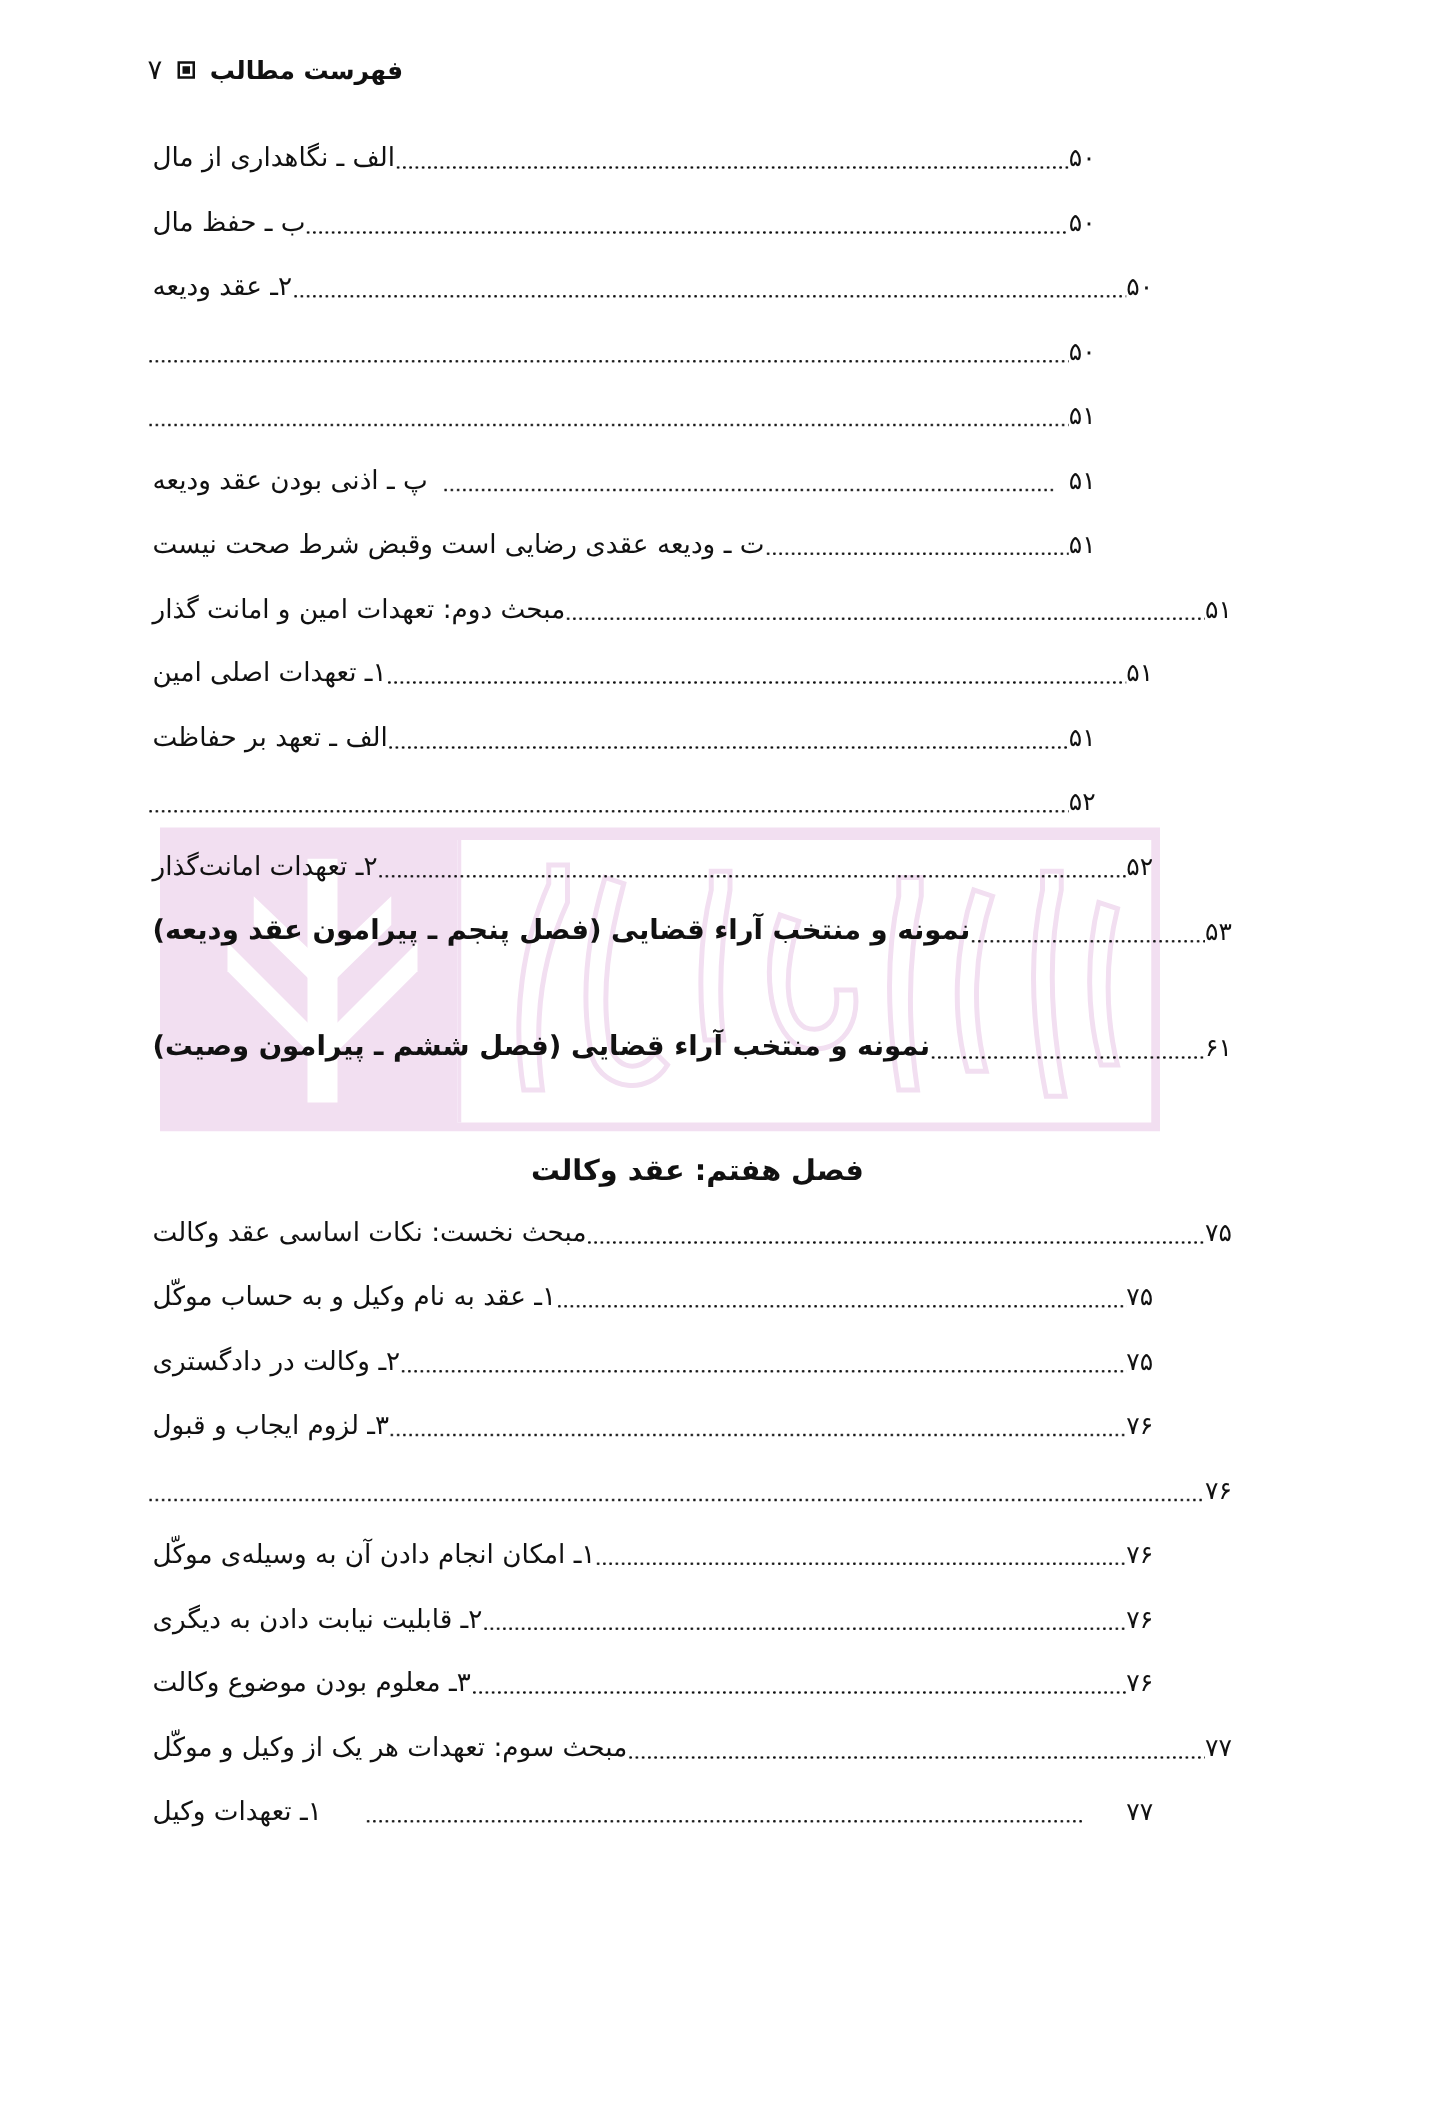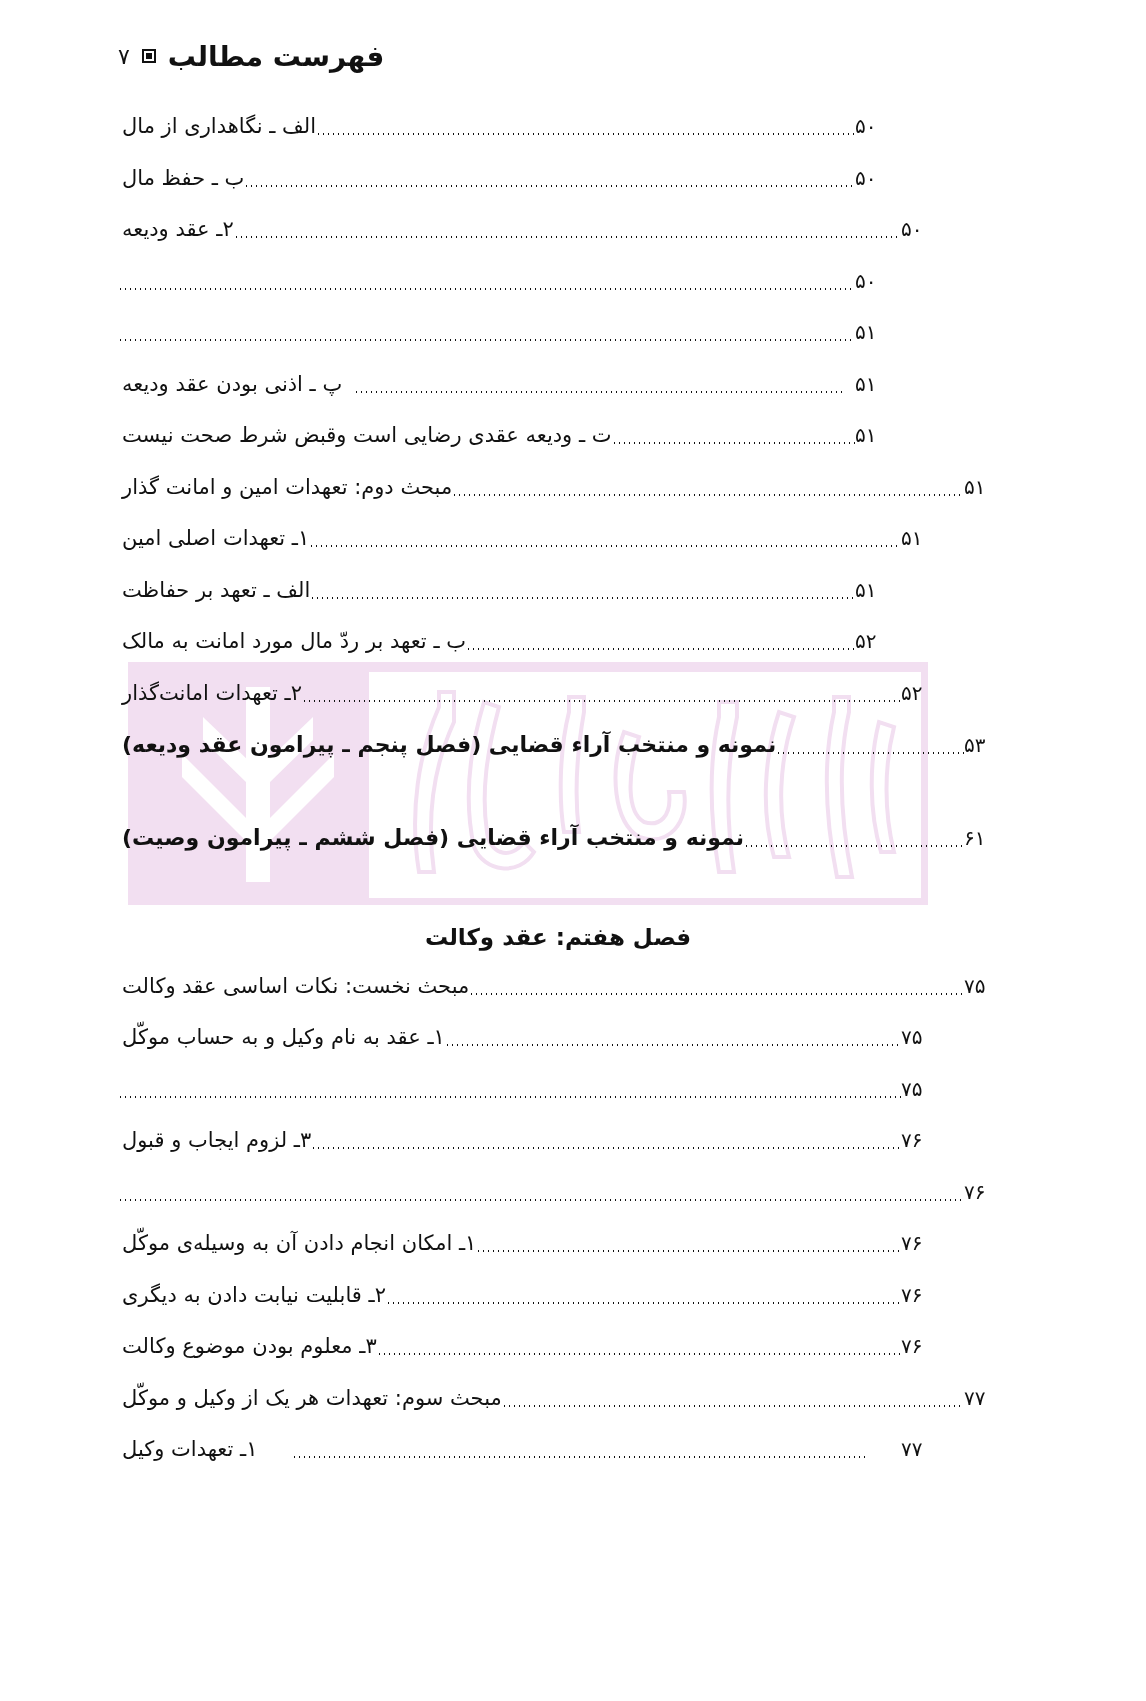--- a/index.html
+++ b/index.html
@@ -37,21 +37,21 @@
       position: relative;
       margin: 0 4px;
     }
     .header-box-icon::after {
       content: "";
       position: absolute;
       left: 2px; top: 2px; right: 2px; bottom: 2px;
       background: #111;
     }
     .header-title {
-      font-size: 28px;
+      font-size: 20px;
       font-weight: bold;
       direction: rtl;
       font-family: "DejaVu Sans", sans-serif;
     }
 
     
     .watermark {
       position: absolute;
       left: 128px;
       top: 662px;
@@ -225,21 +225,20 @@
     <span class="toc-text">۱ـ تعهدات اصلی امین</span>
     <span class="toc-leader"></span>
     <span class="toc-page">۵۱</span>
   </div>
   <div class="toc-row" style="top:570px; width:767px;">
     <span class="toc-text">الف ـ تعهد بر حفاظت</span>
     <span class="toc-leader"></span>
     <span class="toc-page">۵۱</span>
   </div>
   <div class="toc-row" style="top:621px; width:767px;">
-    <span class="toc-text">ب ـ تعهد بر ردّ مال مورد امانت به مالک</span>
     <span class="toc-leader"></span>
     <span class="toc-page">۵۲</span>
   </div>
   <div class="toc-row" style="top:673px; width:813px;">
     <span class="toc-text">۲ـ تعهدات امانت‌گذار</span>
     <span class="toc-leader"></span>
     <span class="toc-page">۵۲</span>
   </div>
   <div class="toc-row bold" style="top:725px; width:876px;">
     <span class="toc-text">نمونه و منتخب آراء قضایی (فصل پنجم ـ پیرامون عقد ودیعه)</span>
@@ -260,20 +259,21 @@
     <span class="toc-text">مبحث نخست: نکات اساسی عقد وکالت</span>
     <span class="toc-leader"></span>
     <span class="toc-page">۷۵</span>
   </div>
   <div class="toc-row" style="top:1017px; width:813px;">
     <span class="toc-text">۱ـ عقد به نام وکیل و به حساب موکّل</span>
     <span class="toc-leader"></span>
     <span class="toc-page">۷۵</span>
   </div>
   <div class="toc-row" style="top:1069px; width:813px;">
+    <span class="toc-text">۲ـ وکالت در دادگستری</span>
     <span class="toc-leader"></span>
     <span class="toc-page">۷۵</span>
   </div>
   <div class="toc-row" style="top:1120px; width:813px;">
     <span class="toc-text">۳ـ لزوم ایجاب و قبول</span>
     <span class="toc-leader"></span>
     <span class="toc-page">۷۶</span>
   </div>
   <div class="toc-row" style="top:1172px; width:876px;">
     <span class="toc-leader"></span>

